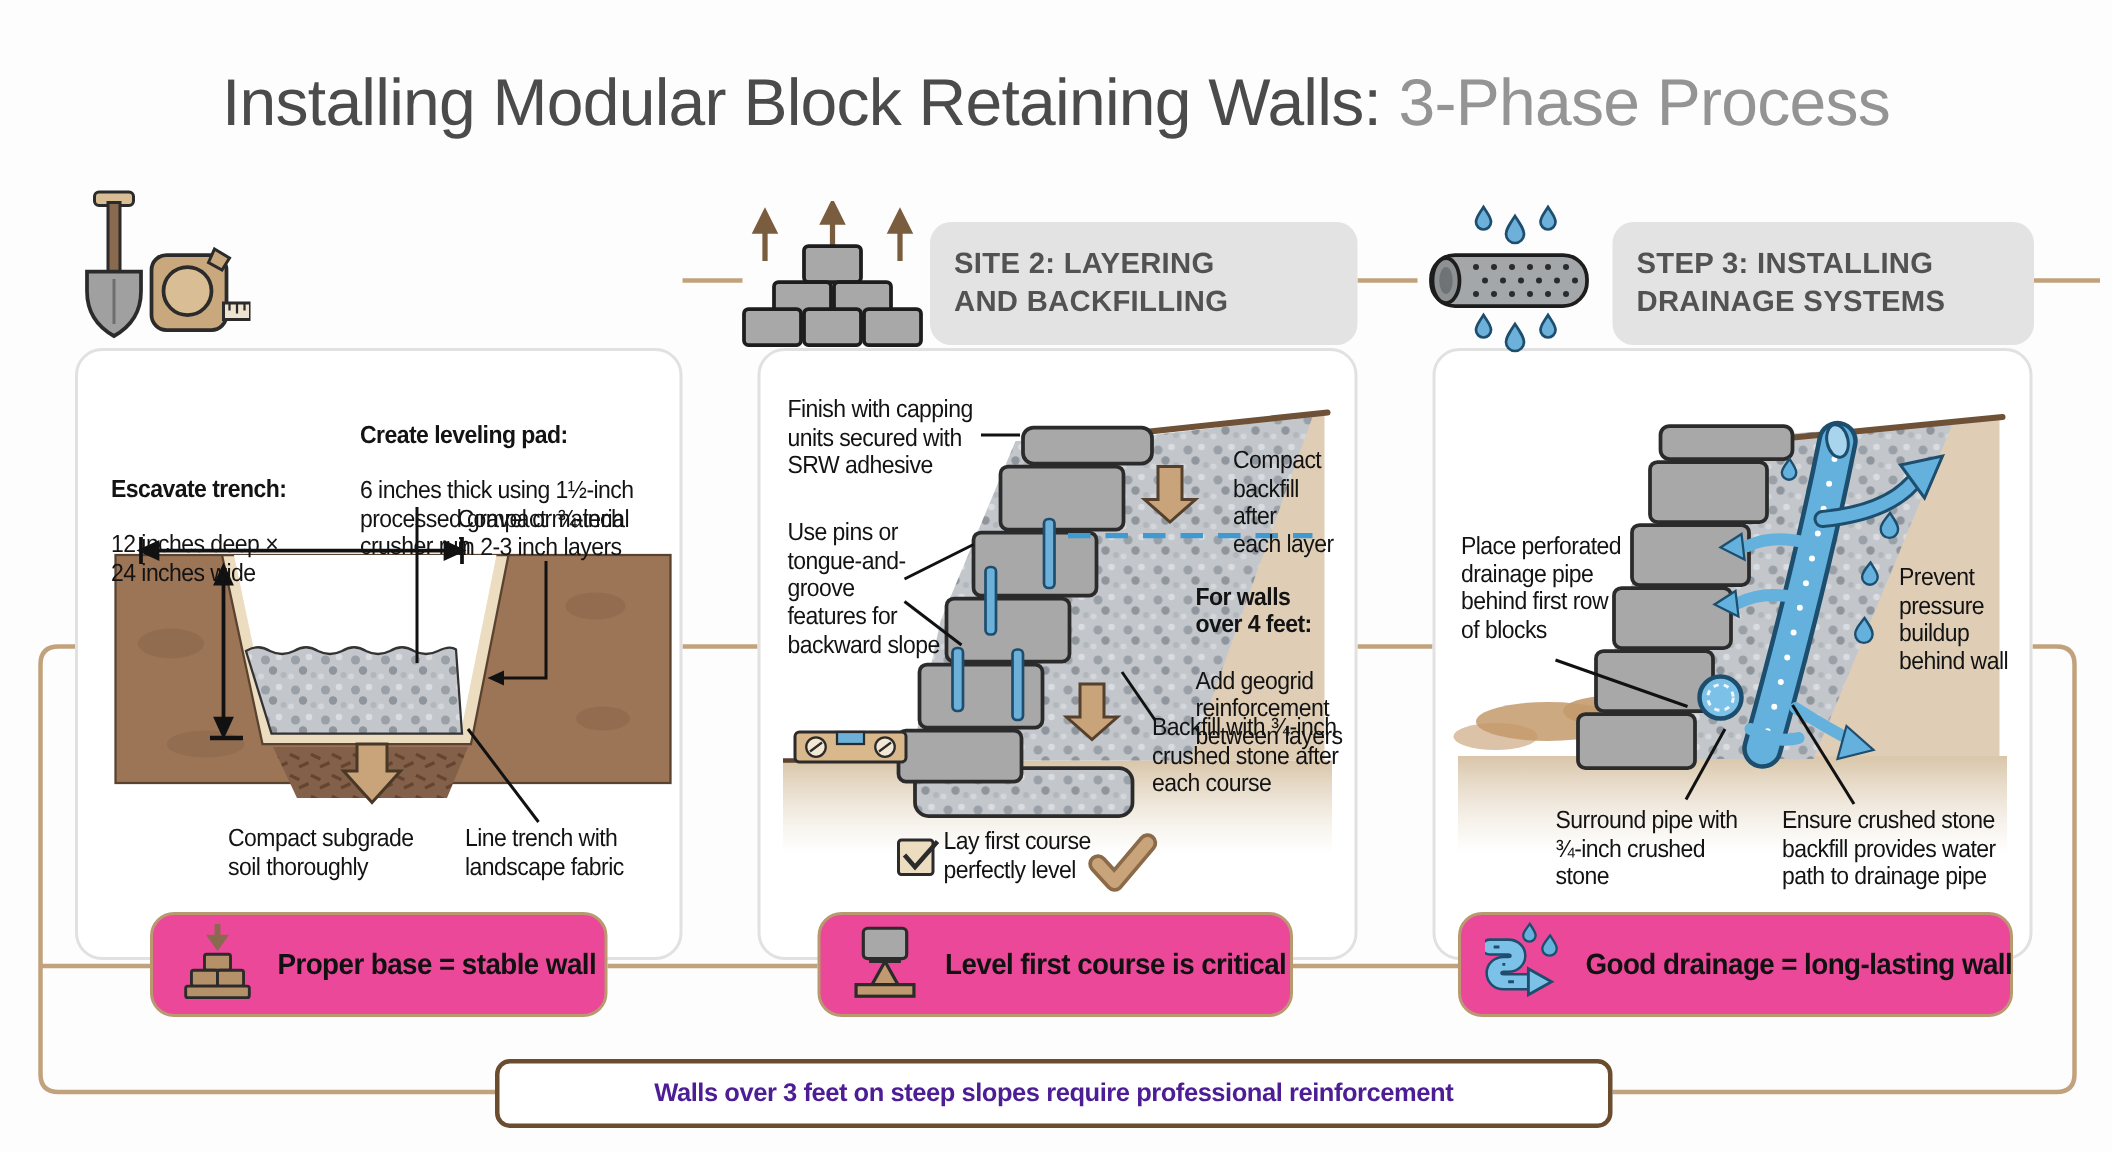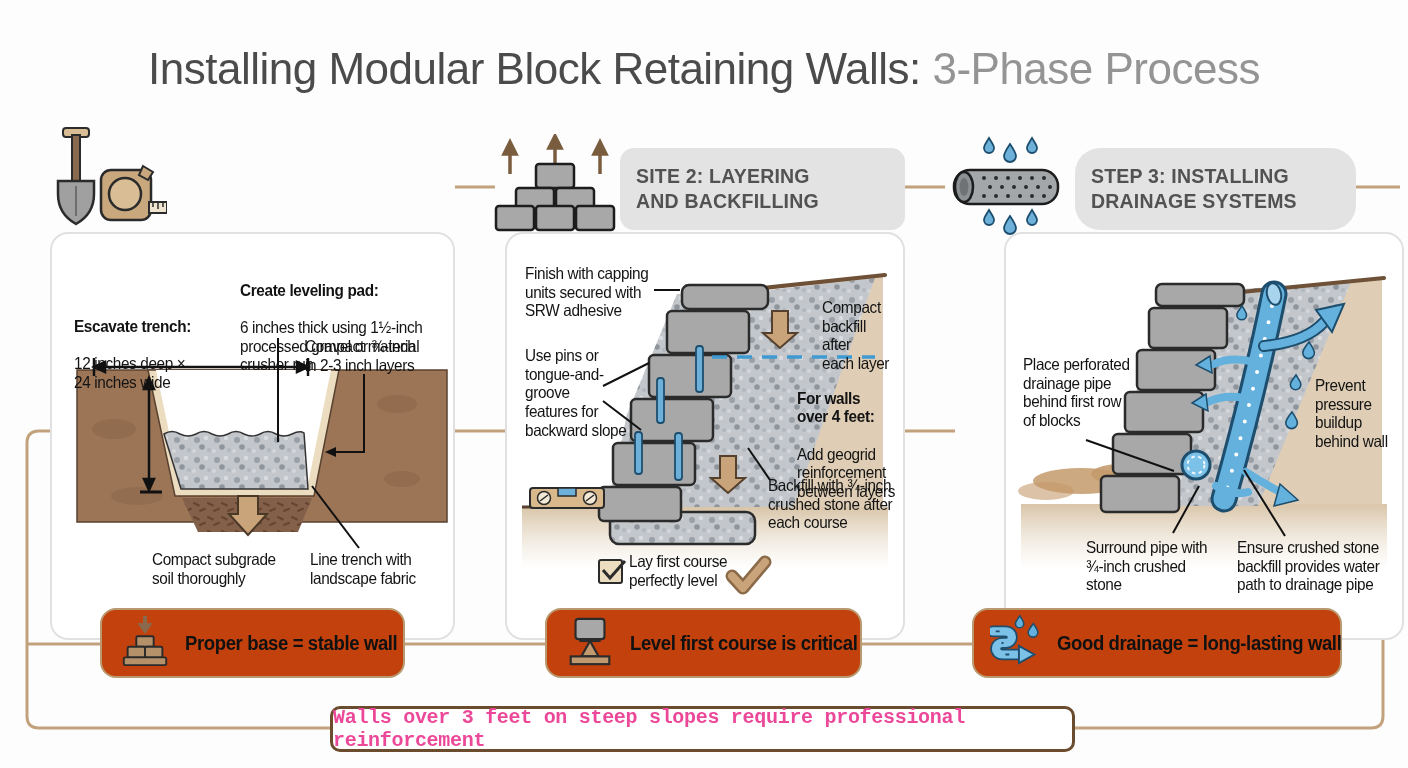--- a/index.html
+++ b/index.html
@@ -12,28 +12,28 @@
   .panel{position:absolute;top:232px;height:408px;background:#fff;border:2px solid #e1e1e1;
          border-radius:18px;box-sizing:border-box;z-index:1;}
   .panel svg.diagram{position:absolute;left:0;top:0;}
   .step-header{position:absolute;top:148px;height:82px;background:#e3e3e3;border-radius:14px;
          color:#525252;font-weight:700;font-size:19.5px;line-height:1.26;letter-spacing:.2px;
          display:flex;align-items:center;padding:0 16px;box-sizing:border-box;white-space:pre-line;z-index:1;}
   .step-icon{position:absolute;z-index:2;}
   .lbl{position:absolute;color:#131313;font-size:16.5px;line-height:1.13;letter-spacing:-.4px;
        white-space:pre-line;transform:scaleX(.93);transform-origin:0 0;z-index:2;}
   .lbl .t{font-weight:700;}
-  .takeaway{position:absolute;top:608px;height:70px;background:#c2410c;border:2.5px solid #b9996f;
+  .takeaway{position:absolute;top:608px;height:70px;background:#ec4899;border:2.5px solid #b9996f;
        border-radius:16px;display:flex;align-items:center;gap:13px;padding:0 16px;
        box-sizing:border-box;z-index:1;}
   .tk-label{font-weight:700;font-size:19.5px;letter-spacing:-.4px;color:#111;
        transform:scaleX(.95);transform-origin:0 50%;white-space:nowrap;}
   .banner{position:absolute;left:330px;top:706px;width:745px;height:46px;background:#fff;
        border:3px solid #6b4c2f;border-radius:10px;display:flex;align-items:center;justify-content:center;
-       font-weight:700;font-size:20px;letter-spacing:-.3px;color:#ec4899;box-sizing:border-box;z-index:1;font-family:Liberation Mono, monospace;}
+       font-weight:700;font-size:17px;letter-spacing:-.3px;color:#4c1d95;box-sizing:border-box;z-index:1;}
 </style>
 </head>
 <body>
 
 <div class="canvas">
 
   <svg width="0" height="0" style="position:absolute" aria-hidden="true">
     <defs>
       <pattern id="grav" width="20" height="20" patternUnits="userSpaceOnUse">
         <rect width="20" height="20" fill="#c3c7cb"></rect>
@@ -67,21 +67,21 @@
       <path d="M27,644 H100"></path>
         <path d="M405,644 H545"></path>
         <path d="M862,644 H972"></path>
     </g>
   </svg>
 
   <div class="title"><span>Installing Modular Block Retaining Walls: </span><span class="accent">3-Phase Process</span></div>
 
   <div class="step-header" style="left:620px;width:285px;">SITE 2: LAYERING
 AND BACKFILLING</div>
-  <div class="step-header" style="left:1075px;width:281px;border-radius:25px;">STEP 3: INSTALLING
+  <div class="step-header" style="left:1075px;width:281px;">STEP 3: INSTALLING
 DRAINAGE SYSTEMS</div>
 
   <div class="step-icon" style="left:45px;top:126px;">
     <svg width="122" height="106" viewBox="0 0 122 106">
       <rect x="18" y="2" width="26" height="9" rx="3" fill="#d9bd95" stroke="#2b2b2b" stroke-width="2"></rect>
       <rect x="27" y="9" width="8" height="48" fill="#8a6a4e" stroke="#2b2b2b" stroke-width="2"></rect>
       <path d="M13,55 H49 V68 Q49,88 31,98 Q13,88 13,68 Z" fill="#a0a0a0" stroke="#2b2b2b" stroke-width="2.5"></path>
       <path d="M31,60 V90" stroke="#6e6e6e" stroke-width="2"></path>
       <rect x="56" y="44" width="50" height="50" rx="10" fill="#c8a87c" stroke="#2b2b2b" stroke-width="2.5"></rect>
       <path d="M98,40 l10,6 -5,8 -9,-5 Z" fill="#c8a87c" stroke="#2b2b2b" stroke-width="2"></path>
@@ -256,21 +256,21 @@
 reinforcement
 between layers</div>
     </div>
     <div class="lbl" style="left:261px;top:242px;">Backfill with ¾-inch
 crushed stone after
 each course</div>
     <div class="lbl" style="left:122px;top:318px;">Lay first course
 perfectly level</div>
   </div>
 
-  <div class="panel" style="left:1004px;width:400px;">
+  <div class="panel" style="left:955px;width:400px;">
     <svg class="diagram" width="396" height="404" viewBox="0 0 396 404">
       <rect x="15" y="270" width="366" height="65" fill="url(#tangrad)"></rect>
       <polygon points="330,50 376,44 376,272 252,272" fill="#dcc9ad" opacity=".9"></polygon>
       <ellipse cx="75" cy="247" rx="48" ry="13" fill="#c49a6b" opacity=".85"></ellipse>
       <ellipse cx="40" cy="257" rx="28" ry="9" fill="#c49a6b" opacity=".6"></ellipse>
       <ellipse cx="115" cy="240" rx="30" ry="10" fill="#c49a6b" opacity=".9"></ellipse>
       <polygon points="205,57 345,48 252,272 105,272 125,170 170,60" fill="url(#grav)"></polygon>
       <path d="M225,59 L378,44" stroke="#6e5136" stroke-width="4" stroke-linecap="round" fill="none"></path>
       <path d="M268,60 Q250,150 218,265" stroke="#1d4e6e" stroke-width="27" stroke-linecap="round" fill="none"></path>
       <path d="M268,60 Q250,150 218,265" stroke="#64b1dd" stroke-width="21" stroke-linecap="round" fill="none"></path>

